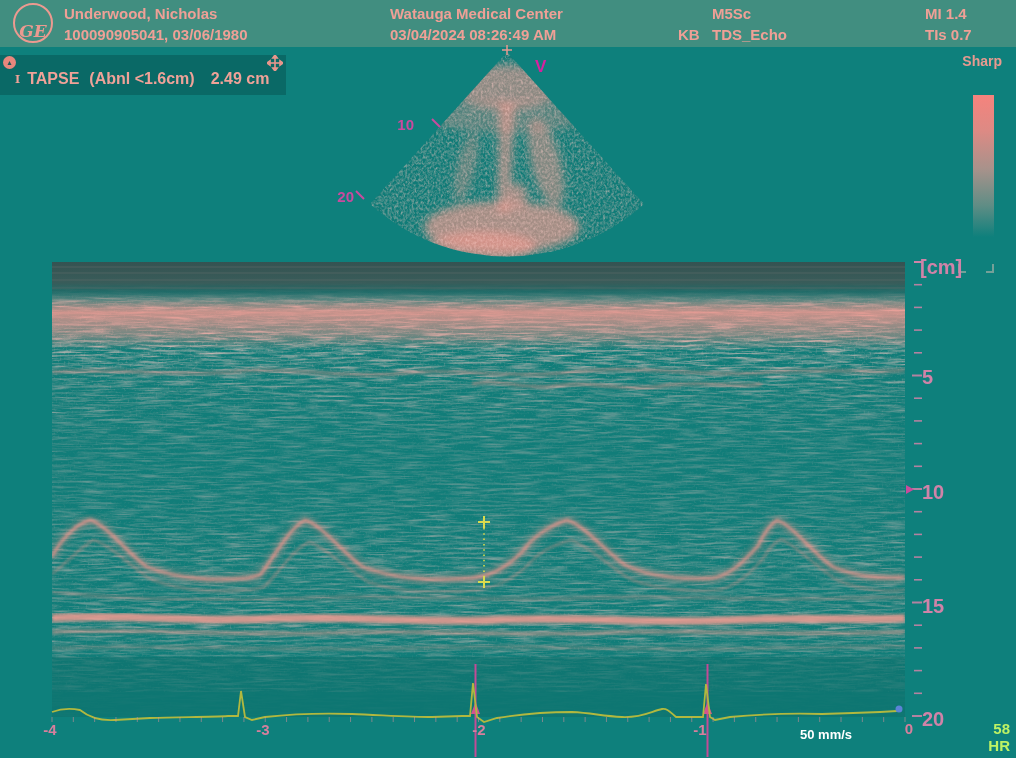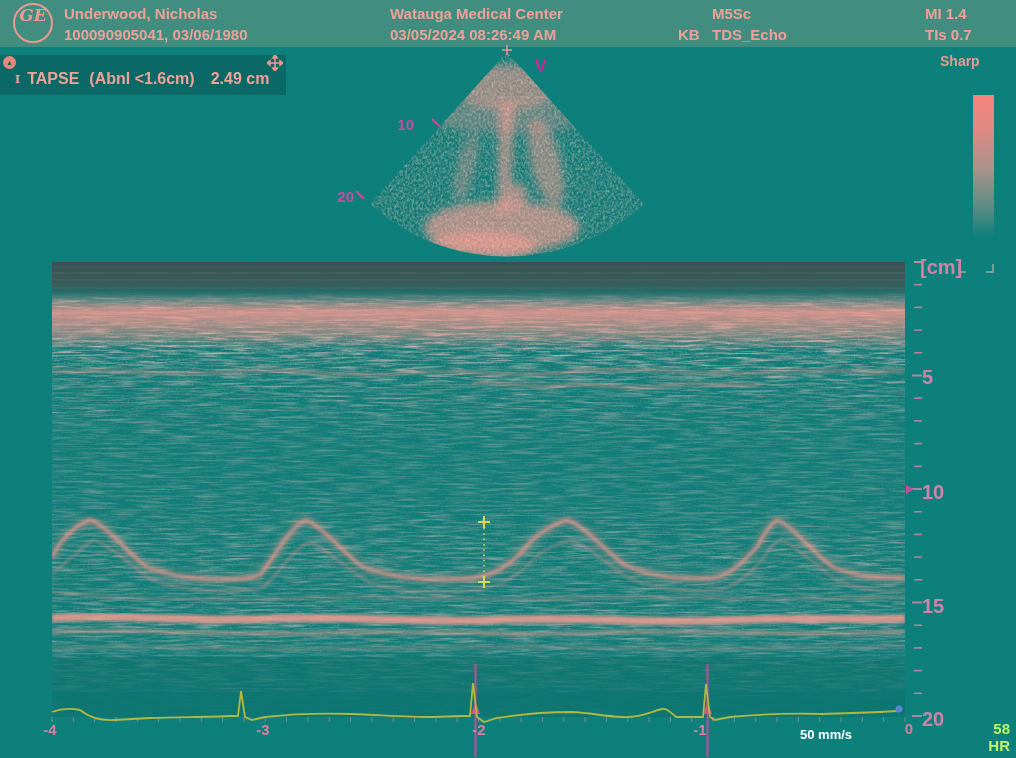--- a/index.html
+++ b/index.html
@@ -3,41 +3,41 @@
 <meta charset="utf-8">
 <style>
   * { margin:0; padding:0; box-sizing:border-box; }
   html,body { width:1016px; height:758px; overflow:hidden; }
   body { background:#0E807C; font-family:"Liberation Sans", sans-serif; position:relative; }
   .abs { position:absolute; }
 
   
   #header { left:0; top:0; width:1016px; height:47px; background:#418E80; color:#EFA096; font-weight:bold; font-size:15px; }
   #ge-logo { left:13px; top:3px; width:40px; height:40px; border:2px solid #EC9A90; border-radius:50%;
-             display:flex; align-items:flex-start; justify-content:center; }
+             display:flex; align-items:flex-end; justify-content:center; }
   #ge-logo span { font-family:"DejaVu Serif", serif; font-style:italic; font-weight:bold; font-size:17px; color:#EC9A90; }
   .hline1 { top:5px; } .hline2 { top:26px; }
   .hcol-patient { left:64px; }
   .hcol-facility { left:390px; }
   .hcol-kb { left:678px;text-align:center; }
   .hcol-probe { left:712px; }
   .hcol-idx { left:925px; }
 
   
   #meas-box { left:0; top:55px; width:286px; height:40px; background:rgba(4,52,54,0.30); }
   #meas-collapse { left:3px; top:1px; width:13px; height:13px; border-radius:50%; background:#E8877D;
                    display:flex; align-items:center; justify-content:center; font-size:8px; color:#1C5A5C; line-height:1; cursor:default; }
   #meas-move { left:267px; top:0px; width:16px; height:16px; }
   #meas-text { left:4px; top:15px; width:280px; color:#F0A298; font-weight:bold; font-size:16px; white-space:nowrap;margin-left:8px; }
   #meas-text .cal-i { font-family:"DejaVu Serif", serif; font-size:11px; margin:0 7px 0 3px; vertical-align:1px; }
   #meas-text .qual { margin-left:10px; }
   #meas-text .val { margin-left:16px; }
 
   
-  #sharp-label { left:940px; top:53px; width:62px; text-align:left; color:#E89A90; font-size:14px; font-weight:bold; }
+  #sharp-label { left:940px; top:53px; width:62px; text-align:right; color:#E89A90; font-size:14px; font-weight:bold; }
   #colorbar { left:973px; top:95px; width:21px; height:142px;
               background:linear-gradient(to bottom,#F5837D 0%,#DD8A84 25%,#A8928B 52%,#5F8D85 78%,rgba(17,125,120,0) 100%); }
   #roi-brackets { left:952px; top:260px; width:48px; height:18px; }
 
   
   .axis-magenta { color:#D083A8; font-size:20px; font-weight:bold; }
   .axis-pink { color:#D77F9D; font-size:15px; font-weight:bold; }
   #cm-unit { left:920px; top:256px; }
   .dlabel { width:30px; }
   #dl0 { left:922px; top:366px; } #dl1 { left:922px; top:481px; }
@@ -54,21 +54,21 @@
 </head>
 <body>
 
 <div id="header" class="abs">
   <div id="ge-logo" class="abs">
     <span>GE</span>
   </div>
   <div class="abs hcol-patient hline1">Underwood, Nicholas</div>
   <div class="abs hcol-patient hline2">100090905041, 03/06/1980</div>
   <div class="abs hcol-facility hline1">Watauga Medical Center</div>
-  <div class="abs hcol-facility hline2">03/05/2024 08:26:49 AM</div>
+  <div class="abs hcol-facility hline2">03/04/2024 08:26:49 AM</div>
   <div class="abs hcol-probe hline1">M5Sc</div>
   <div class="abs hcol-kb hline2">KB</div>
   <div class="abs hcol-probe hline2">TDS_Echo</div>
   <div class="abs hcol-idx hline1">MI 1.4</div>
   <div class="abs hcol-idx hline2">TIs 0.7</div>
 </div>
 
 <div id="meas-box" class="abs">
   <div id="meas-collapse" class="abs">▴</div>
   <svg id="meas-move" class="abs" viewBox="0 0 16 16">

